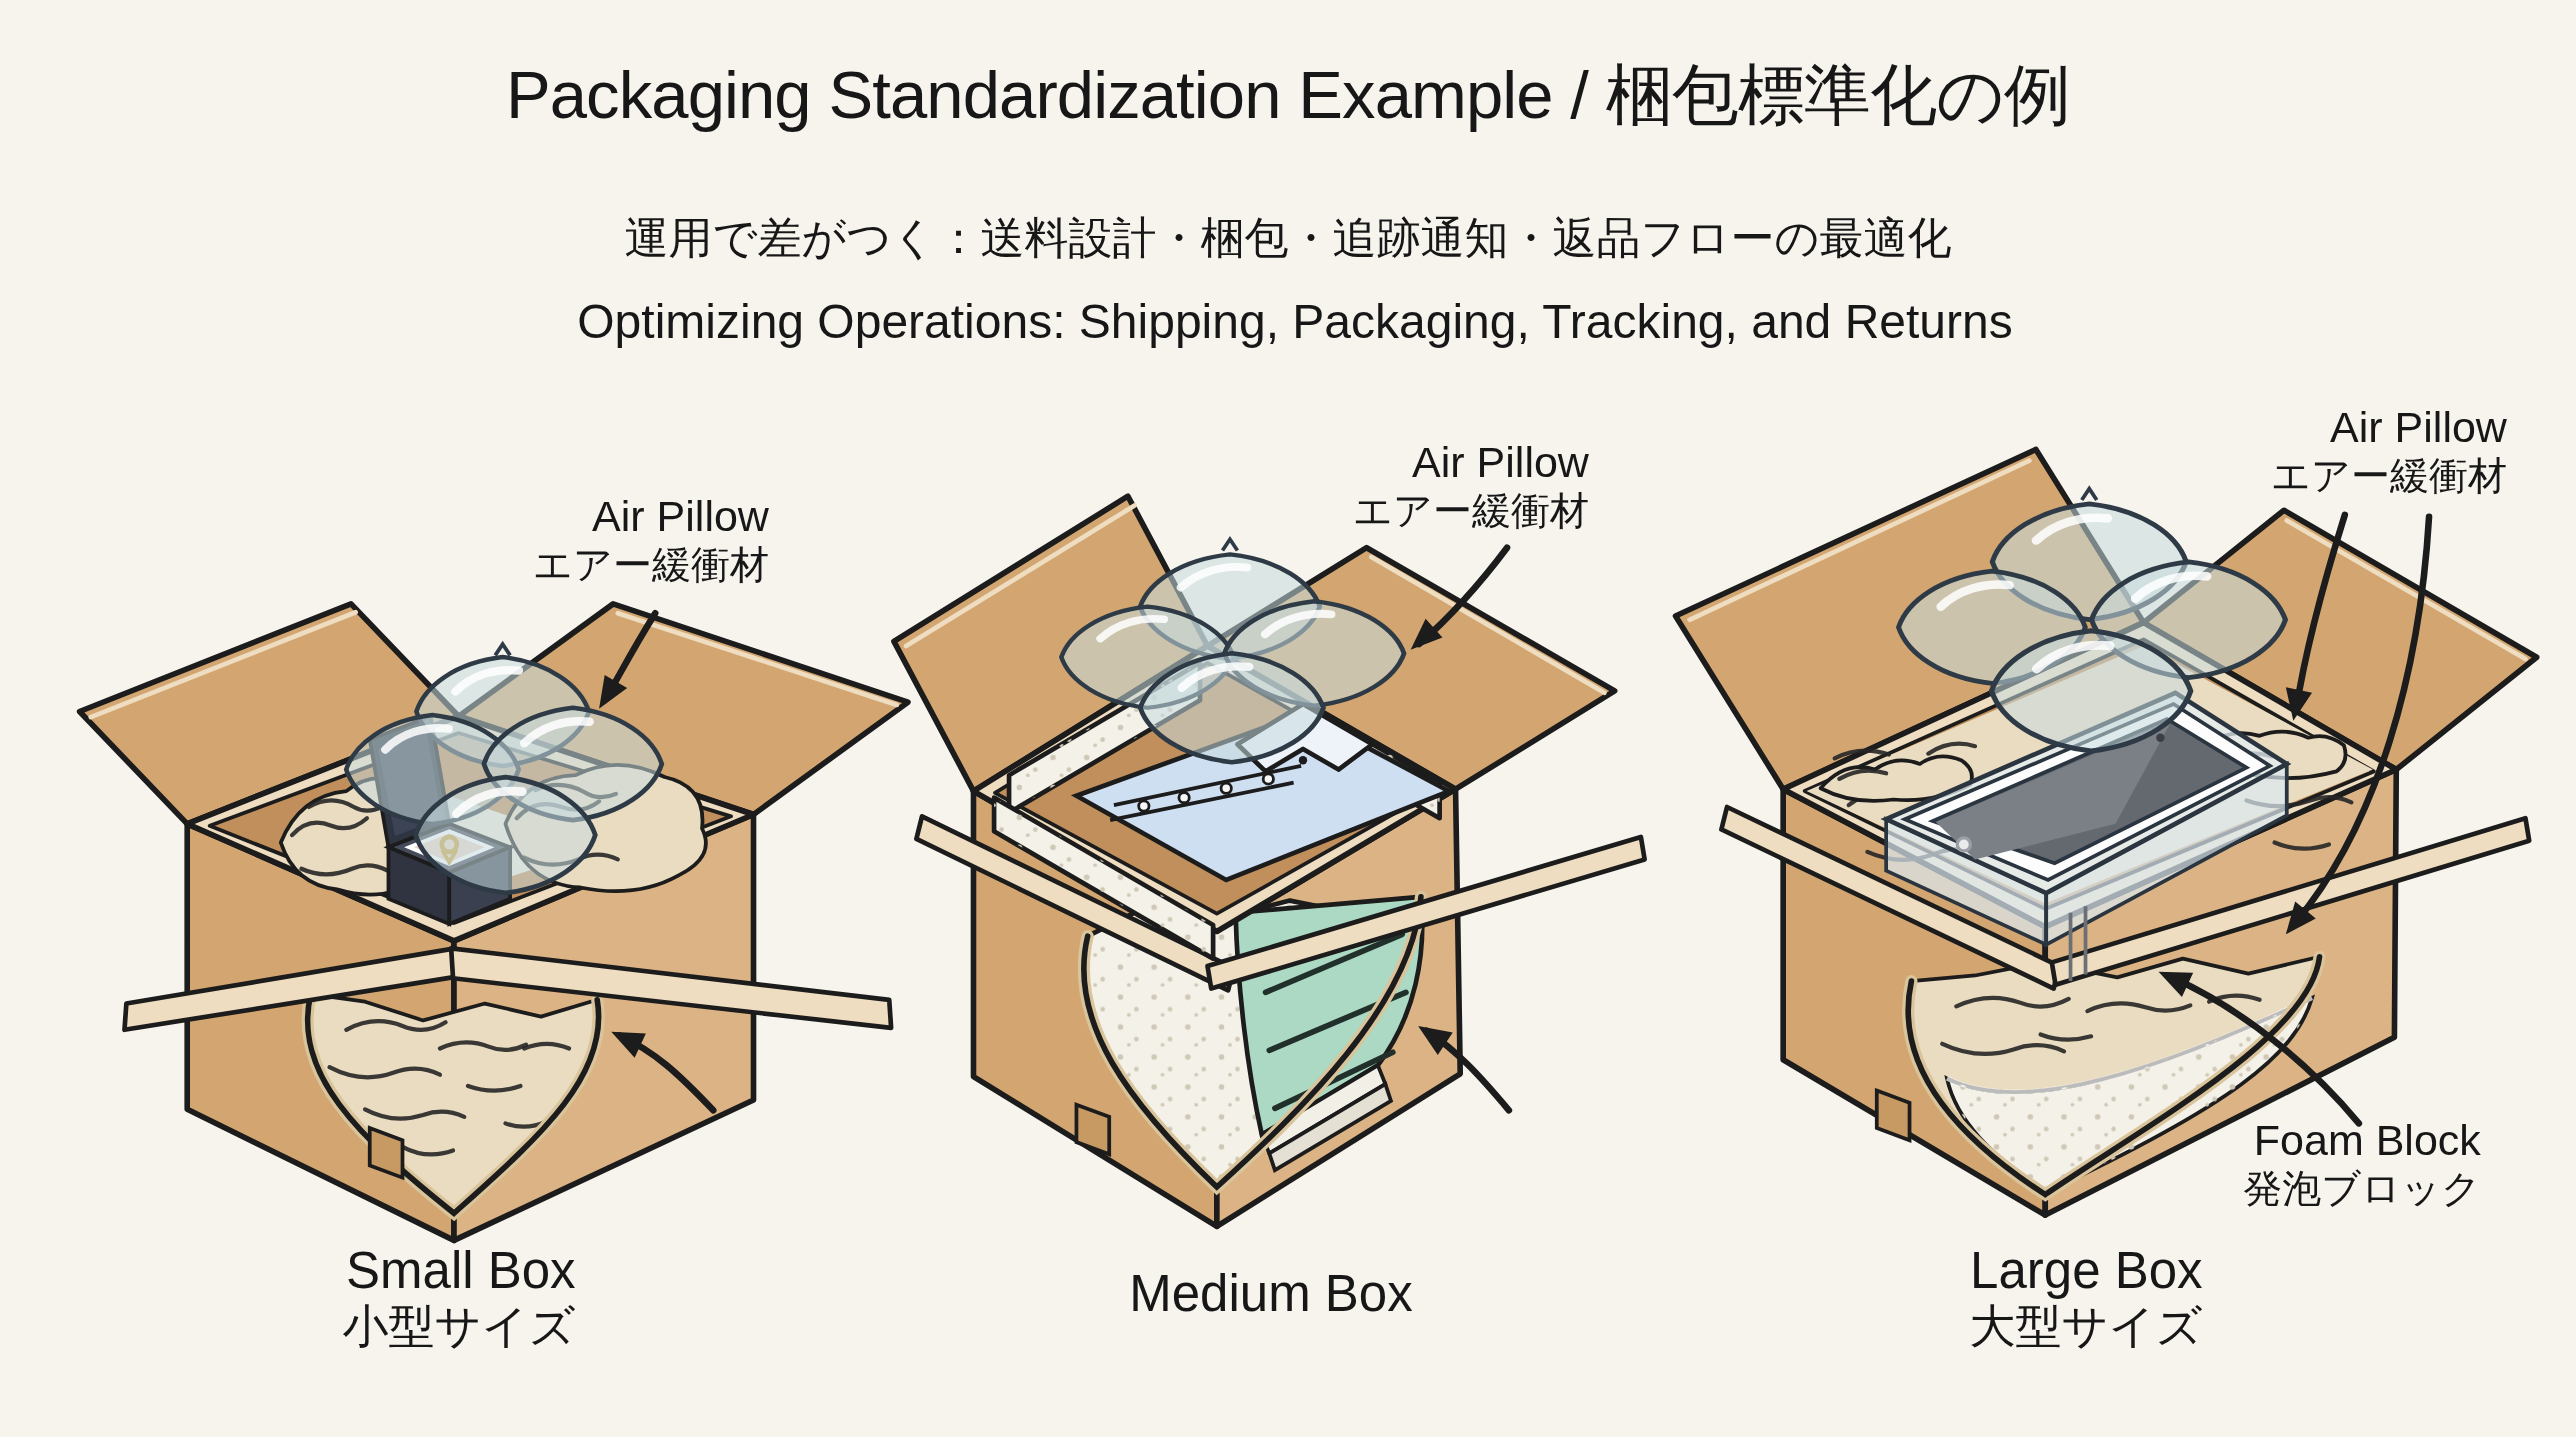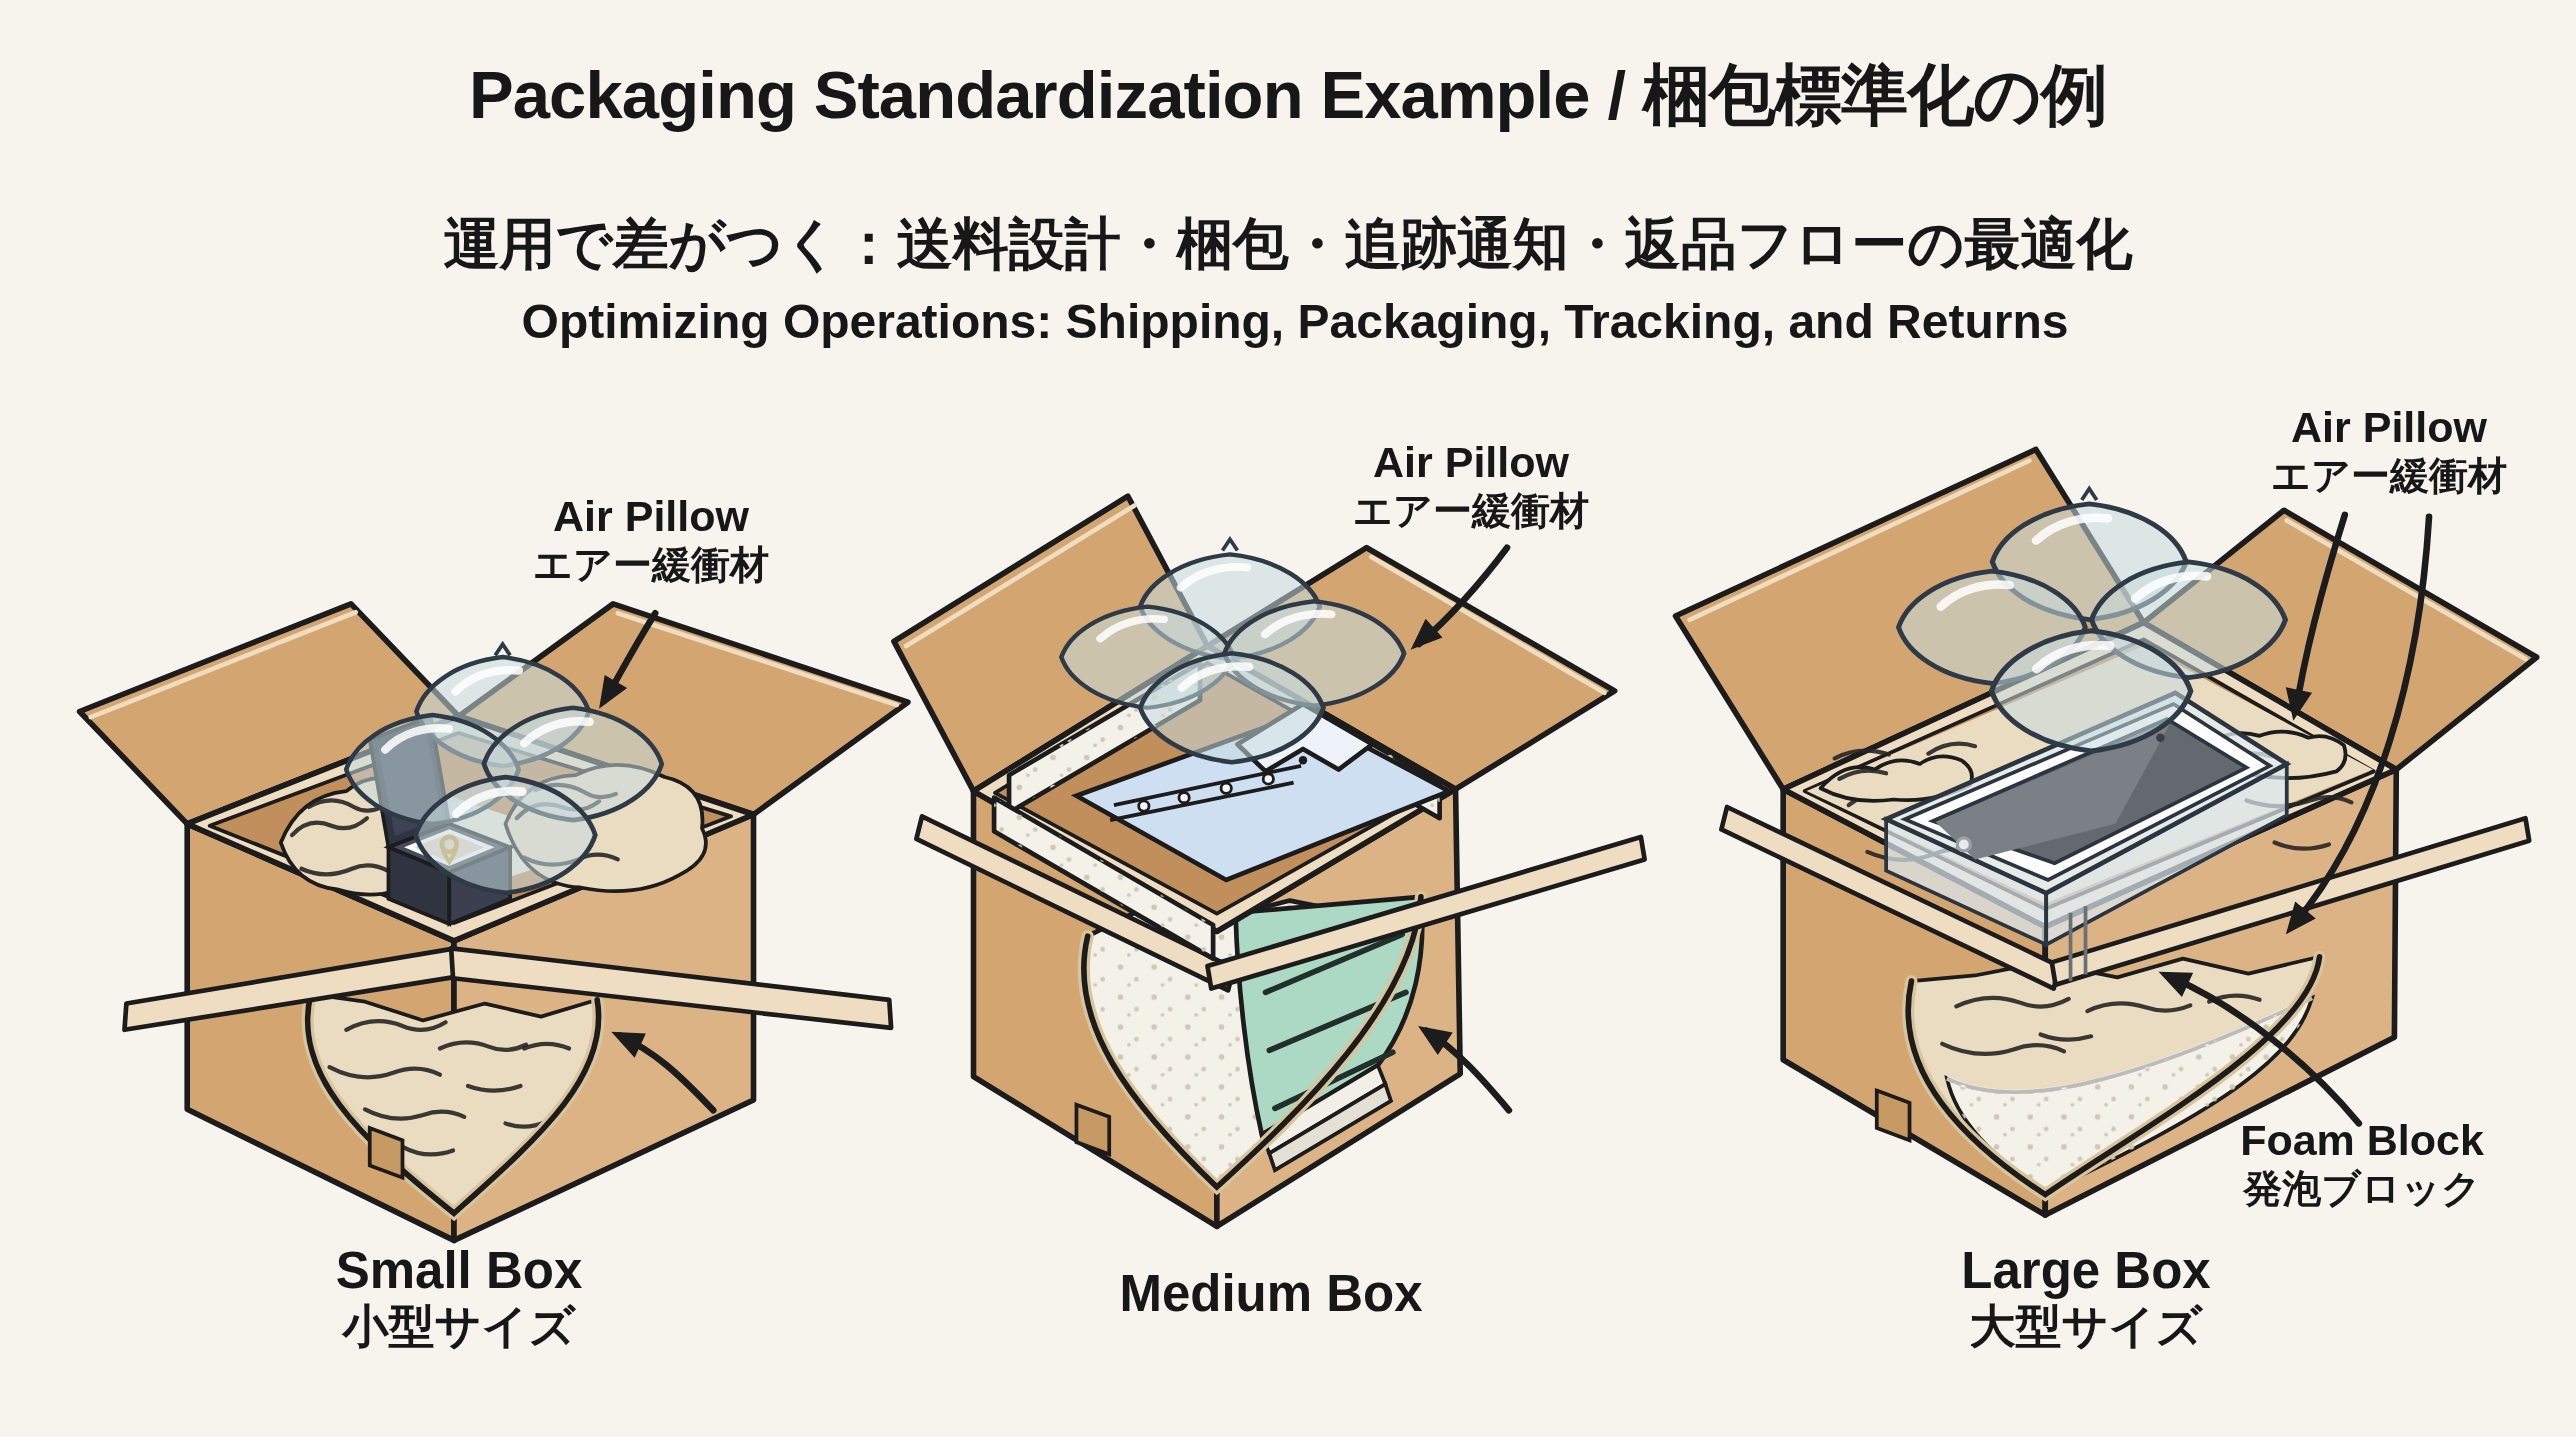--- a/index.html
+++ b/index.html
@@ -7,24 +7,24 @@
     --cardboard-dark:#c08f5c; --cardboard-edge:#eeddc0; --outline:#1c1c1c;
     --paper-cushion:#eadcc0; --foam:#f4f1e8; --foam-dot:#cfc8b6;
     --foam-sheet-teal:#abd9c3; --shirt-blue:#cfdff2; --collar-white:#eef3fa;
     --pillow-fill:#c7dadf; --pillow-outline:#2e3b47; --screen-gray:#64696f;
     --ring-box-dark:#2e3440; --ring-gold:#c9a23f; --label-text:#171717;
   }
   html,body{margin:0;padding:0;}
   body{background:var(--background);font-family:"Liberation Sans",sans-serif;}
   #canvas{position:relative;width:2576px;height:1438px;background:var(--background);overflow:hidden;}
   #art{position:absolute;left:0;top:0;}
-  .txt{position:absolute;transform:translateX(-50%);text-align:center;color:var(--label-text);
-       font-weight:700;white-space:nowrap;line-height:1.16;}
+  .txt{position:absolute;transform:translateX(-50%);text-align:right;color:var(--label-text);
+       font-weight:400;white-space:nowrap;line-height:1.16;}
   .page-title{font-size:67px;letter-spacing:-0.9px;}
-  .sub-jp{font-size:56px;}
+  .sub-jp{font-size:44px;}
   .sub-en{font-size:48px;}
   .anno .en{display:block;font-size:43px;}
   .anno .jp{display:block;font-size:39px;}
   .name .en{display:block;font-size:51px;}
   .name .jp{display:block;font-size:46px;}
   
   .face{stroke:var(--outline);stroke-width:6;stroke-linejoin:round;}
   .flap{stroke:var(--outline);stroke-width:6;stroke-linejoin:round;fill:var(--cardboard);}
   .edgeline{stroke:var(--cardboard-edge);stroke-width:5;fill:none;stroke-linecap:round;}
   .rim{fill:var(--cardboard-edge);stroke:var(--outline);stroke-width:6;stroke-linejoin:round;}

